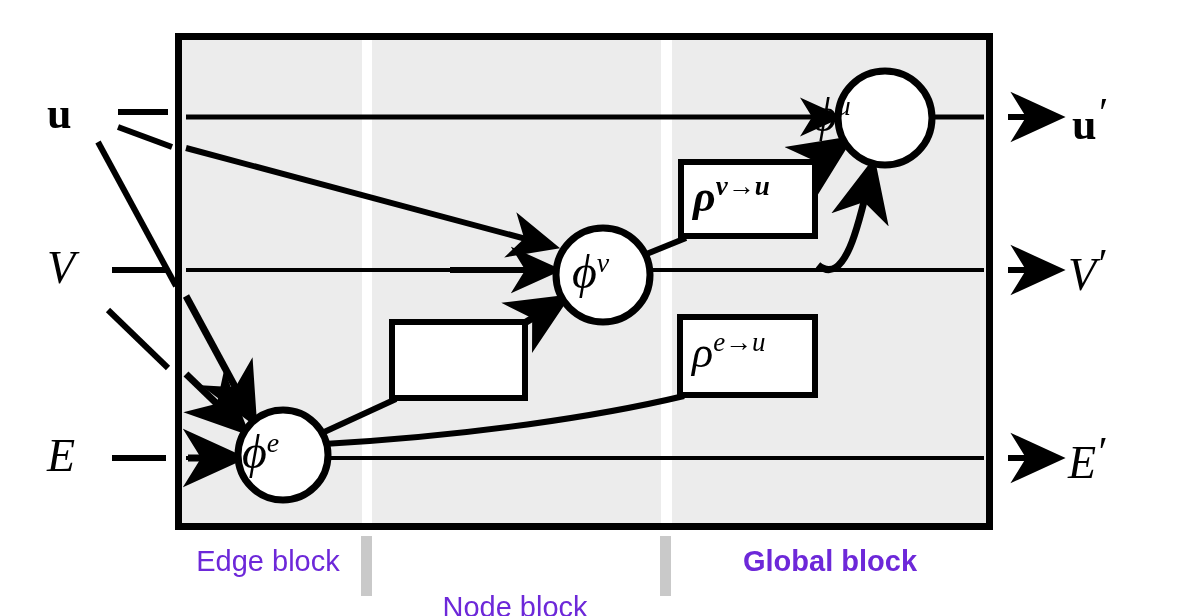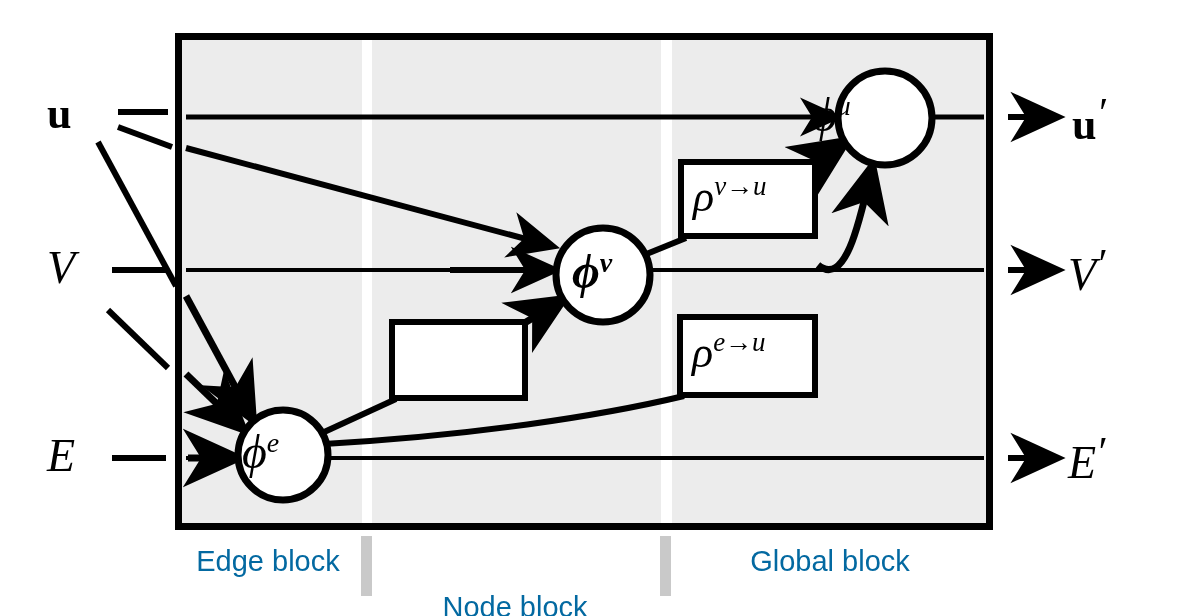--- a/index.html
+++ b/index.html
@@ -5,21 +5,21 @@
   html,body{margin:0;padding:0;background:#ffffff;}
   body{width:1188px;height:616px;overflow:hidden;
        font-family:"Liberation Sans",sans-serif;}
   #stage{position:relative;width:1188px;height:616px;background:#fff;}
   #svgroot{position:absolute;left:0;top:0;width:1188px;height:616px;}
 
   .mlabel{position:absolute;color:#000;line-height:1;white-space:nowrap;}
   .serif-it{font-family:"Liberation Serif",serif;font-style:italic;}
   .serif-bold{font-family:"Liberation Serif",serif;font-weight:bold;font-style:normal;}
   .blocklabel{position:absolute;font-family:"Liberation Sans",sans-serif;
-              font-size:29px;color:#0369a1;white-space:nowrap;text-align:center;}
+              font-size:29px;color:#6d28d9;white-space:nowrap;text-align:center;}
   .prime{font-family:"Liberation Serif",serif;font-style:italic;}
 </style>
 </head>
 <body>
 
 <div id="stage">
 
   <svg id="svgroot" viewBox="0 0 1188 616">
     <defs>
       <marker id="ah" markerWidth="9" markerHeight="9" refX="7.2" refY="4.5" orient="auto" markerUnits="strokeWidth">
@@ -103,31 +103,31 @@
   <div class="mlabel" style="left:1068px;top:243px;">
     <span class="serif-it" style="font-size:46px;">V</span><span class="prime" style="font-size:42px;vertical-align:12px;">′</span>
   </div>
   <div class="mlabel" style="left:1068px;top:431px;">
     <span class="serif-it" style="font-size:46px;">E</span><span class="prime" style="font-size:42px;vertical-align:12px;">′</span>
   </div>
 
   <div class="mlabel" style="left:242px;top:428px;">
     <span class="serif-it" style="font-size:48px;">ϕ</span><span class="serif-it" style="font-size:28px;vertical-align:16px;">e</span>
   </div>
-  <div class="mlabel" style="left:572px;top:248px;font-weight:bold;">
+  <div class="mlabel" style="left:572px;top:248px;">
     <span class="serif-it" style="font-size:48px;">ϕ</span><span class="serif-it" style="font-size:28px;vertical-align:16px;">v</span>
   </div>
   <div class="mlabel" style="left:812px;top:91px;">
     <span class="serif-it" style="font-size:48px;">ϕ</span><span class="serif-it" style="font-size:28px;vertical-align:16px;">u</span>
   </div>
 
   <div class="mlabel" style="left:692px;top:329px;">
     <span class="serif-it" style="font-size:44px;">ρ</span><span class="serif-it" style="font-size:27px;vertical-align:16px;margin-top:44px;">e→u</span>
   </div>
-  <div class="mlabel" style="left:693px;top:173px;">
+  <div class="mlabel" style="left:693px;top:173px;font-weight:bold;">
     <span class="serif-it" style="font-size:44px;">ρ</span><span class="serif-it" style="font-size:27px;vertical-align:16px;">v→u</span>
   </div>
 
   <div class="blocklabel" style="left:168px;top:545px;width:200px;">Edge block</div>
   <div class="blocklabel" style="left:415px;top:567px;width:200px;margin-top:24px;">Node block</div>
-  <div class="blocklabel" style="left:720px;top:545px;width:220px;">Global block</div>
+  <div class="blocklabel" style="left:720px;top:545px;width:220px;font-weight:bold;">Global block</div>
 
 </div>
 
 </body></html>

